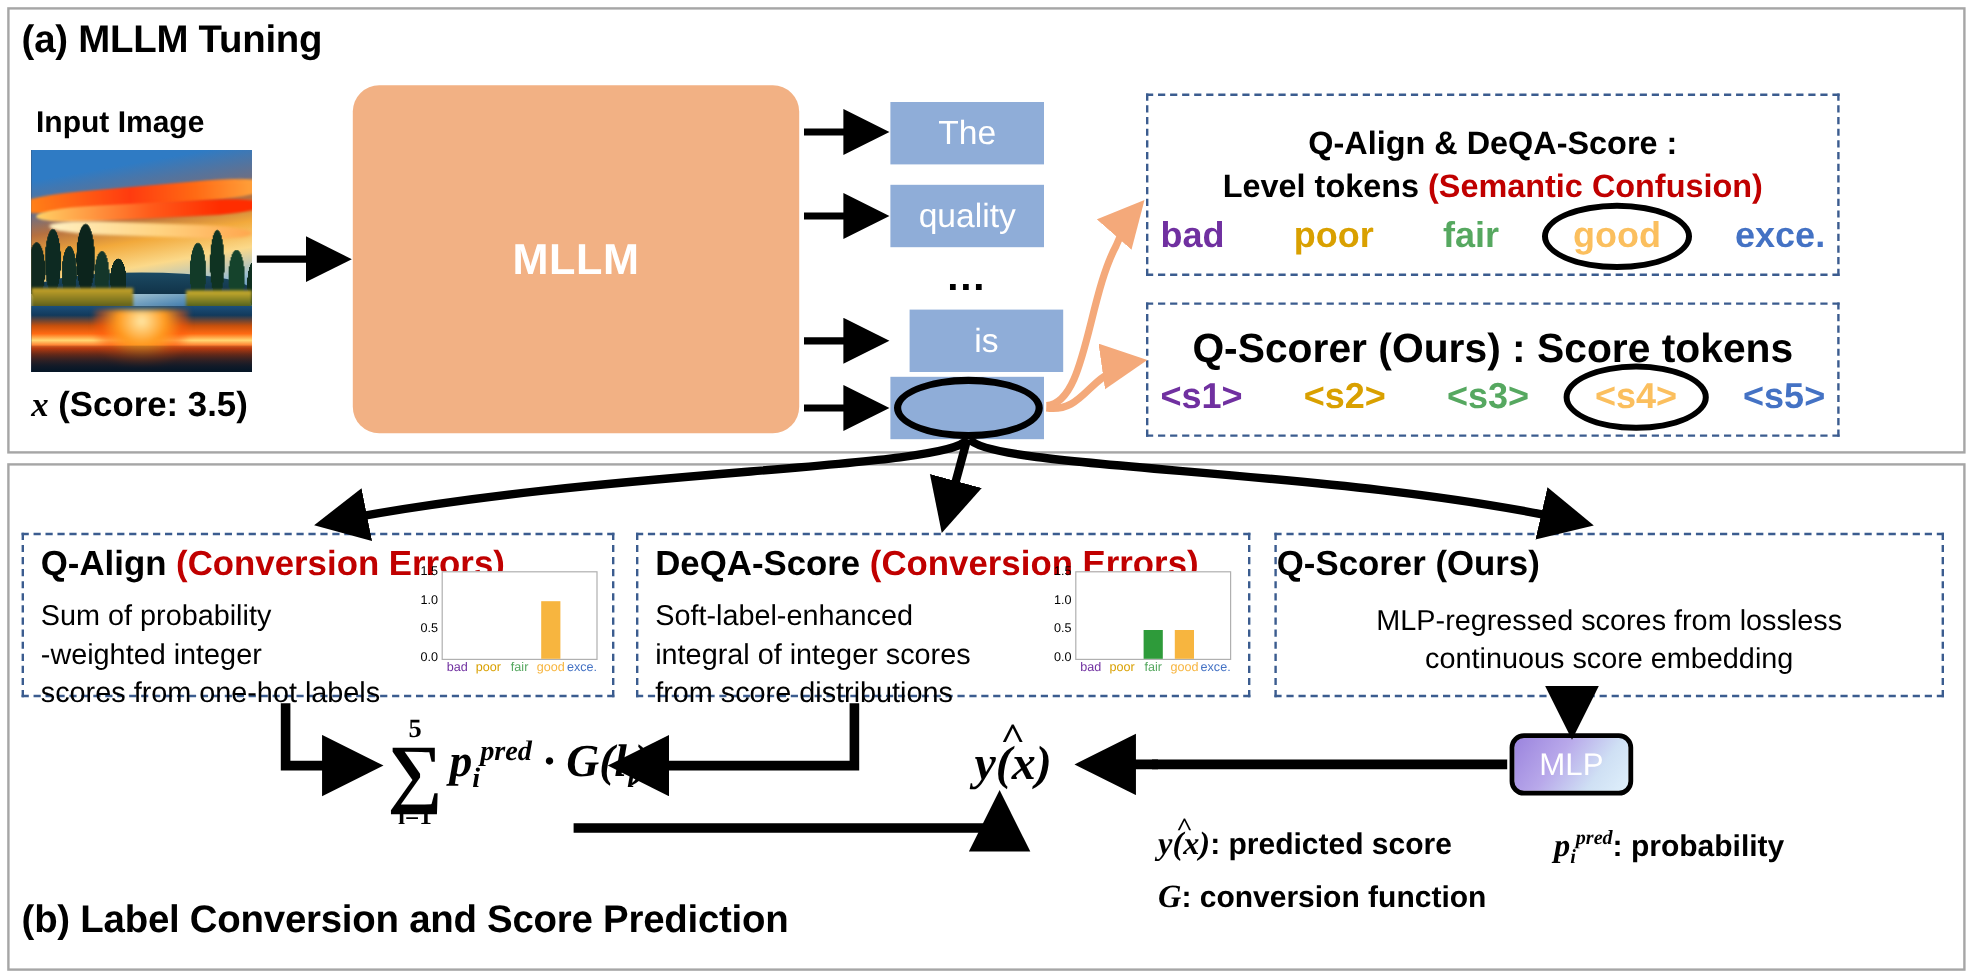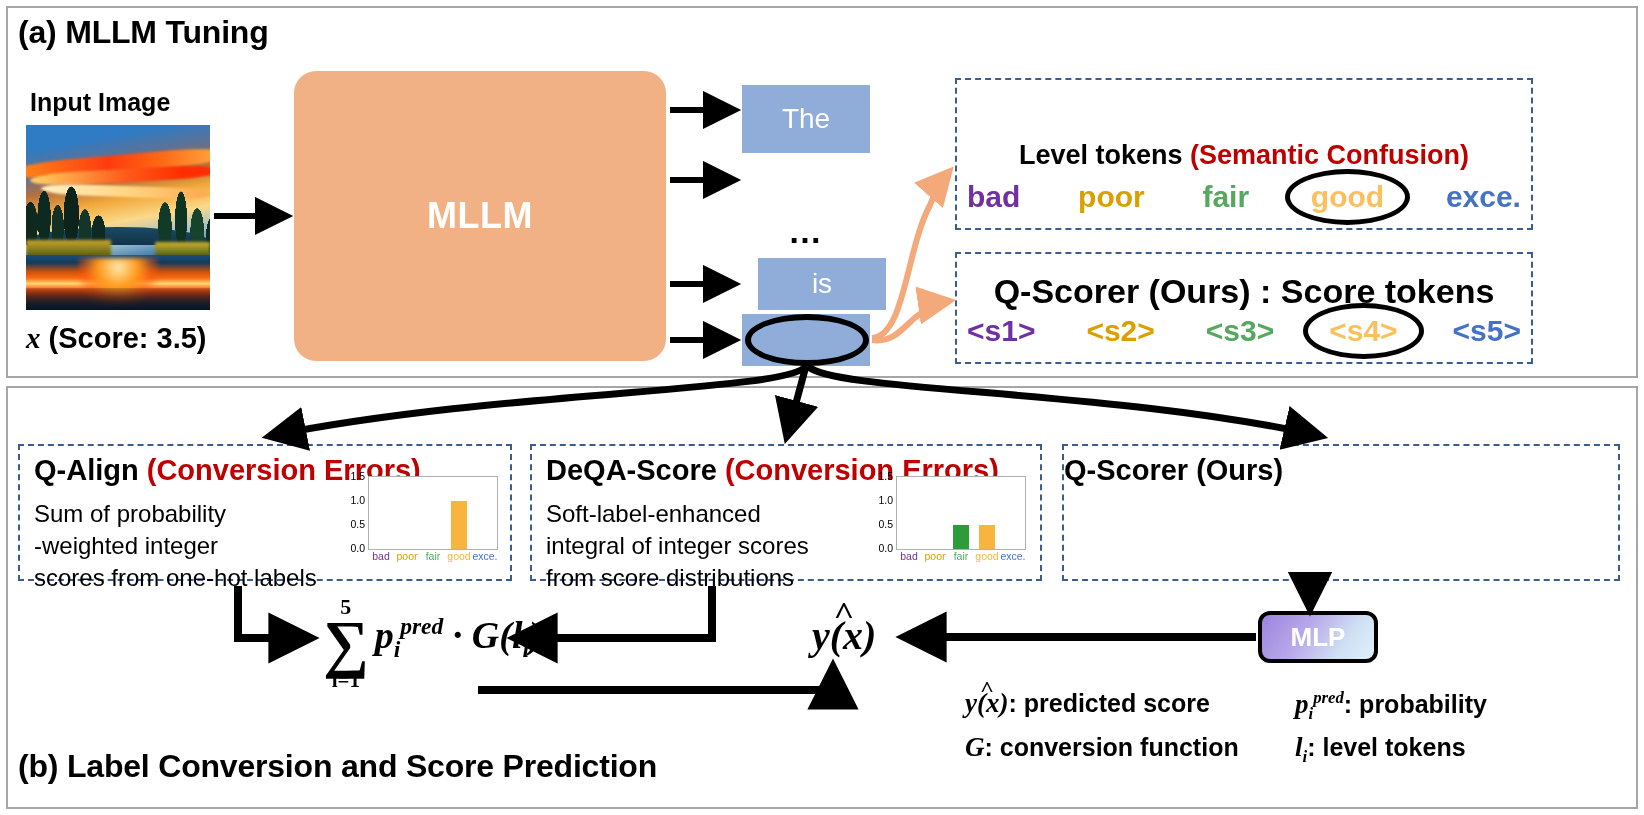--- a/index.html
+++ b/index.html
@@ -114,21 +114,21 @@
     display:flex;align-items:center;justify-content:center;
   }
   #mllm-label{color:#fff;font-weight:bold;font-size:36px;letter-spacing:0.5px;}
 
   
   .token-box{
     position:absolute;background:#8fadd8;
     display:flex;align-items:center;justify-content:center;
     color:#fff;font-size:28px;
   }
-  #tok-the{left:742px;top:85px;width:128px;height:68px;}
+  #tok-the{left:742px;top:85px;width:128px;height:52px;}
   #tok-quality{left:742px;top:154px;width:128px;height:52px;}
   #tok-is{left:742px;top:258px;width:128px;height:52px;margin-left:16px;}
   #tok-last{left:742px;top:314px;width:128px;height:52px;}
   #tok-dots{
     position:absolute;left:742px;top:210px;width:128px;height:42px;
     display:flex;align-items:center;justify-content:center;
     font-size:34px;font-weight:bold;color:#000;letter-spacing:2px;line-height:1;
   }
   #tok-ellipse{
     position:absolute;left:745px;top:314px;width:124px;height:52px;
@@ -225,25 +225,25 @@
     font-size:40px;white-space:nowrap;
   }
   .hatwrap{position:relative;display:inline-block;}
   .hatwrap::before{
     content:"^";position:absolute;left:50%;top:-0.50em;transform:translateX(-50%) scaleX(1.15);
     font-size:0.78em;font-style:normal;font-weight:bold;
   }
 
   
   #mlp-block{
-    position:absolute;left:1258px;top:611px;width:120px;height:52px;
+    position:absolute;left:1258px;top:611px;width:103px;height:52px;
     border:4px solid #000;border-radius:12px;box-sizing:border-box;
     background:linear-gradient(125deg,#9b84de 0%,#b8a8ea 38%,#cfe0f4 72%,#dff0fb 100%);
     display:flex;align-items:center;justify-content:center;
-    color:#fff;font-size:26px;font-weight:bold;
+    color:#fff;font-size:26px;
   }
 
   
   #legend{
     position:absolute;left:965px;top:688px;width:660px;
     font-family:"Liberation Serif",serif;font-weight:bold;font-size:27px;
   }
   #legend .lrow{display:flex;margin-bottom:8px;}
   #legend .lcell{width:50%;white-space:nowrap;}
   #legend .sym{font-style:italic;}
@@ -280,30 +280,34 @@
     <span class="ital">x</span><span> (Score: 3.5)</span>
   </div>
 
   <div id="mllm-block">
     <span id="mllm-label">MLLM</span>
   </div>
 
   <div class="token-box" id="tok-the">
       <span>The</span>
     </div>
+  <div class="token-box" id="tok-quality">
+      <span>quality</span>
+    </div>
   <div id="tok-dots">…</div>
   <div class="token-box" id="tok-is">
       <span>is</span>
     </div>
   <div class="token-box" id="tok-last">
       <span></span>
     </div>
   <div id="tok-ellipse"></div>
 
   <div class="dash-box" id="box-qalign-level">
+    <div class="db-title" id="qa-line1">Q-Align &amp; DeQA-Score :</div>
     <div class="db-title" id="qa-line2">
       <span>Level tokens </span><span class="red">(Semantic Confusion)</span>
     </div>
     <div class="token-row" id="level-row">
       <span class="t-bad">bad</span>
       <span class="t-poor">poor</span>
       <span class="t-fair">fair</span>
       <span class="t-good circled">good</span>
       <span class="t-exce">exce.</span>
     </div>
@@ -386,20 +390,24 @@
           <span style="color: rgb(217, 160, 0);">poor</span>
           <span style="color: rgb(86, 168, 96);">fair</span>
           <span style="color: rgb(247, 181, 63);">good</span>
           <span style="color: rgb(68, 114, 196);">exce.</span>
         </div>
       </div>
   </div>
 
   <div class="dash-box" id="box-qscorer">
     <div class="bb-head" id="qscorer-head">Q-Scorer (Ours)</div>
+    <div class="bb-text" id="qscorer-text">
+      <div>MLP-regressed scores from lossless</div>
+      <div>continuous score embedding</div>
+    </div>
   </div>
 
   <div id="sum-formula">
     <span class="sum-stack">
       <span class="sum-top">5</span>
       <span class="sum-sig">∑</span>
       <span class="sum-bot">i=1</span>
     </span><span class="sum-body"><span>p</span><span class="sub">i</span><span class="sup">pred</span><span> · G(l</span><span class="sub">i</span><span>)</span></span>
   </div>
 
@@ -411,21 +419,20 @@
     <span>MLP</span>
   </div>
 
   <div id="legend">
     <div class="lrow">
       <div class="lcell"><span class="sym hatwrap"><span>y(x)</span></span><span class="txt">: predicted score</span></div>
       <div class="lcell"><span class="sym">p</span><span class="sym sub">i</span><span class="sym sup">pred</span><span class="txt">: probability</span></div>
     </div>
     <div class="lrow">
       <div class="lcell"><span class="sym">G</span><span class="txt">: conversion function</span></div>
-      <div class="lcell"><span class="sym">l</span><span class="sym sub">i</span><span class="txt">: level tokens</span></div>
     </div>
   </div>
 
   <svg class="overlay" viewBox="0 0 1644 815">
     <defs>
       <marker id="ah" markerWidth="7" markerHeight="7" refX="5.2" refY="3.2" orient="auto">
         <path d="M0,0 L6.4,3.2 L0,6.4 z" fill="#000"></path>
       </marker>
       <marker id="aho" markerWidth="7" markerHeight="7" refX="5.2" refY="3.2" orient="auto">
         <path d="M0,0 L6.4,3.2 L0,6.4 z" fill="#f4a97a"></path>

